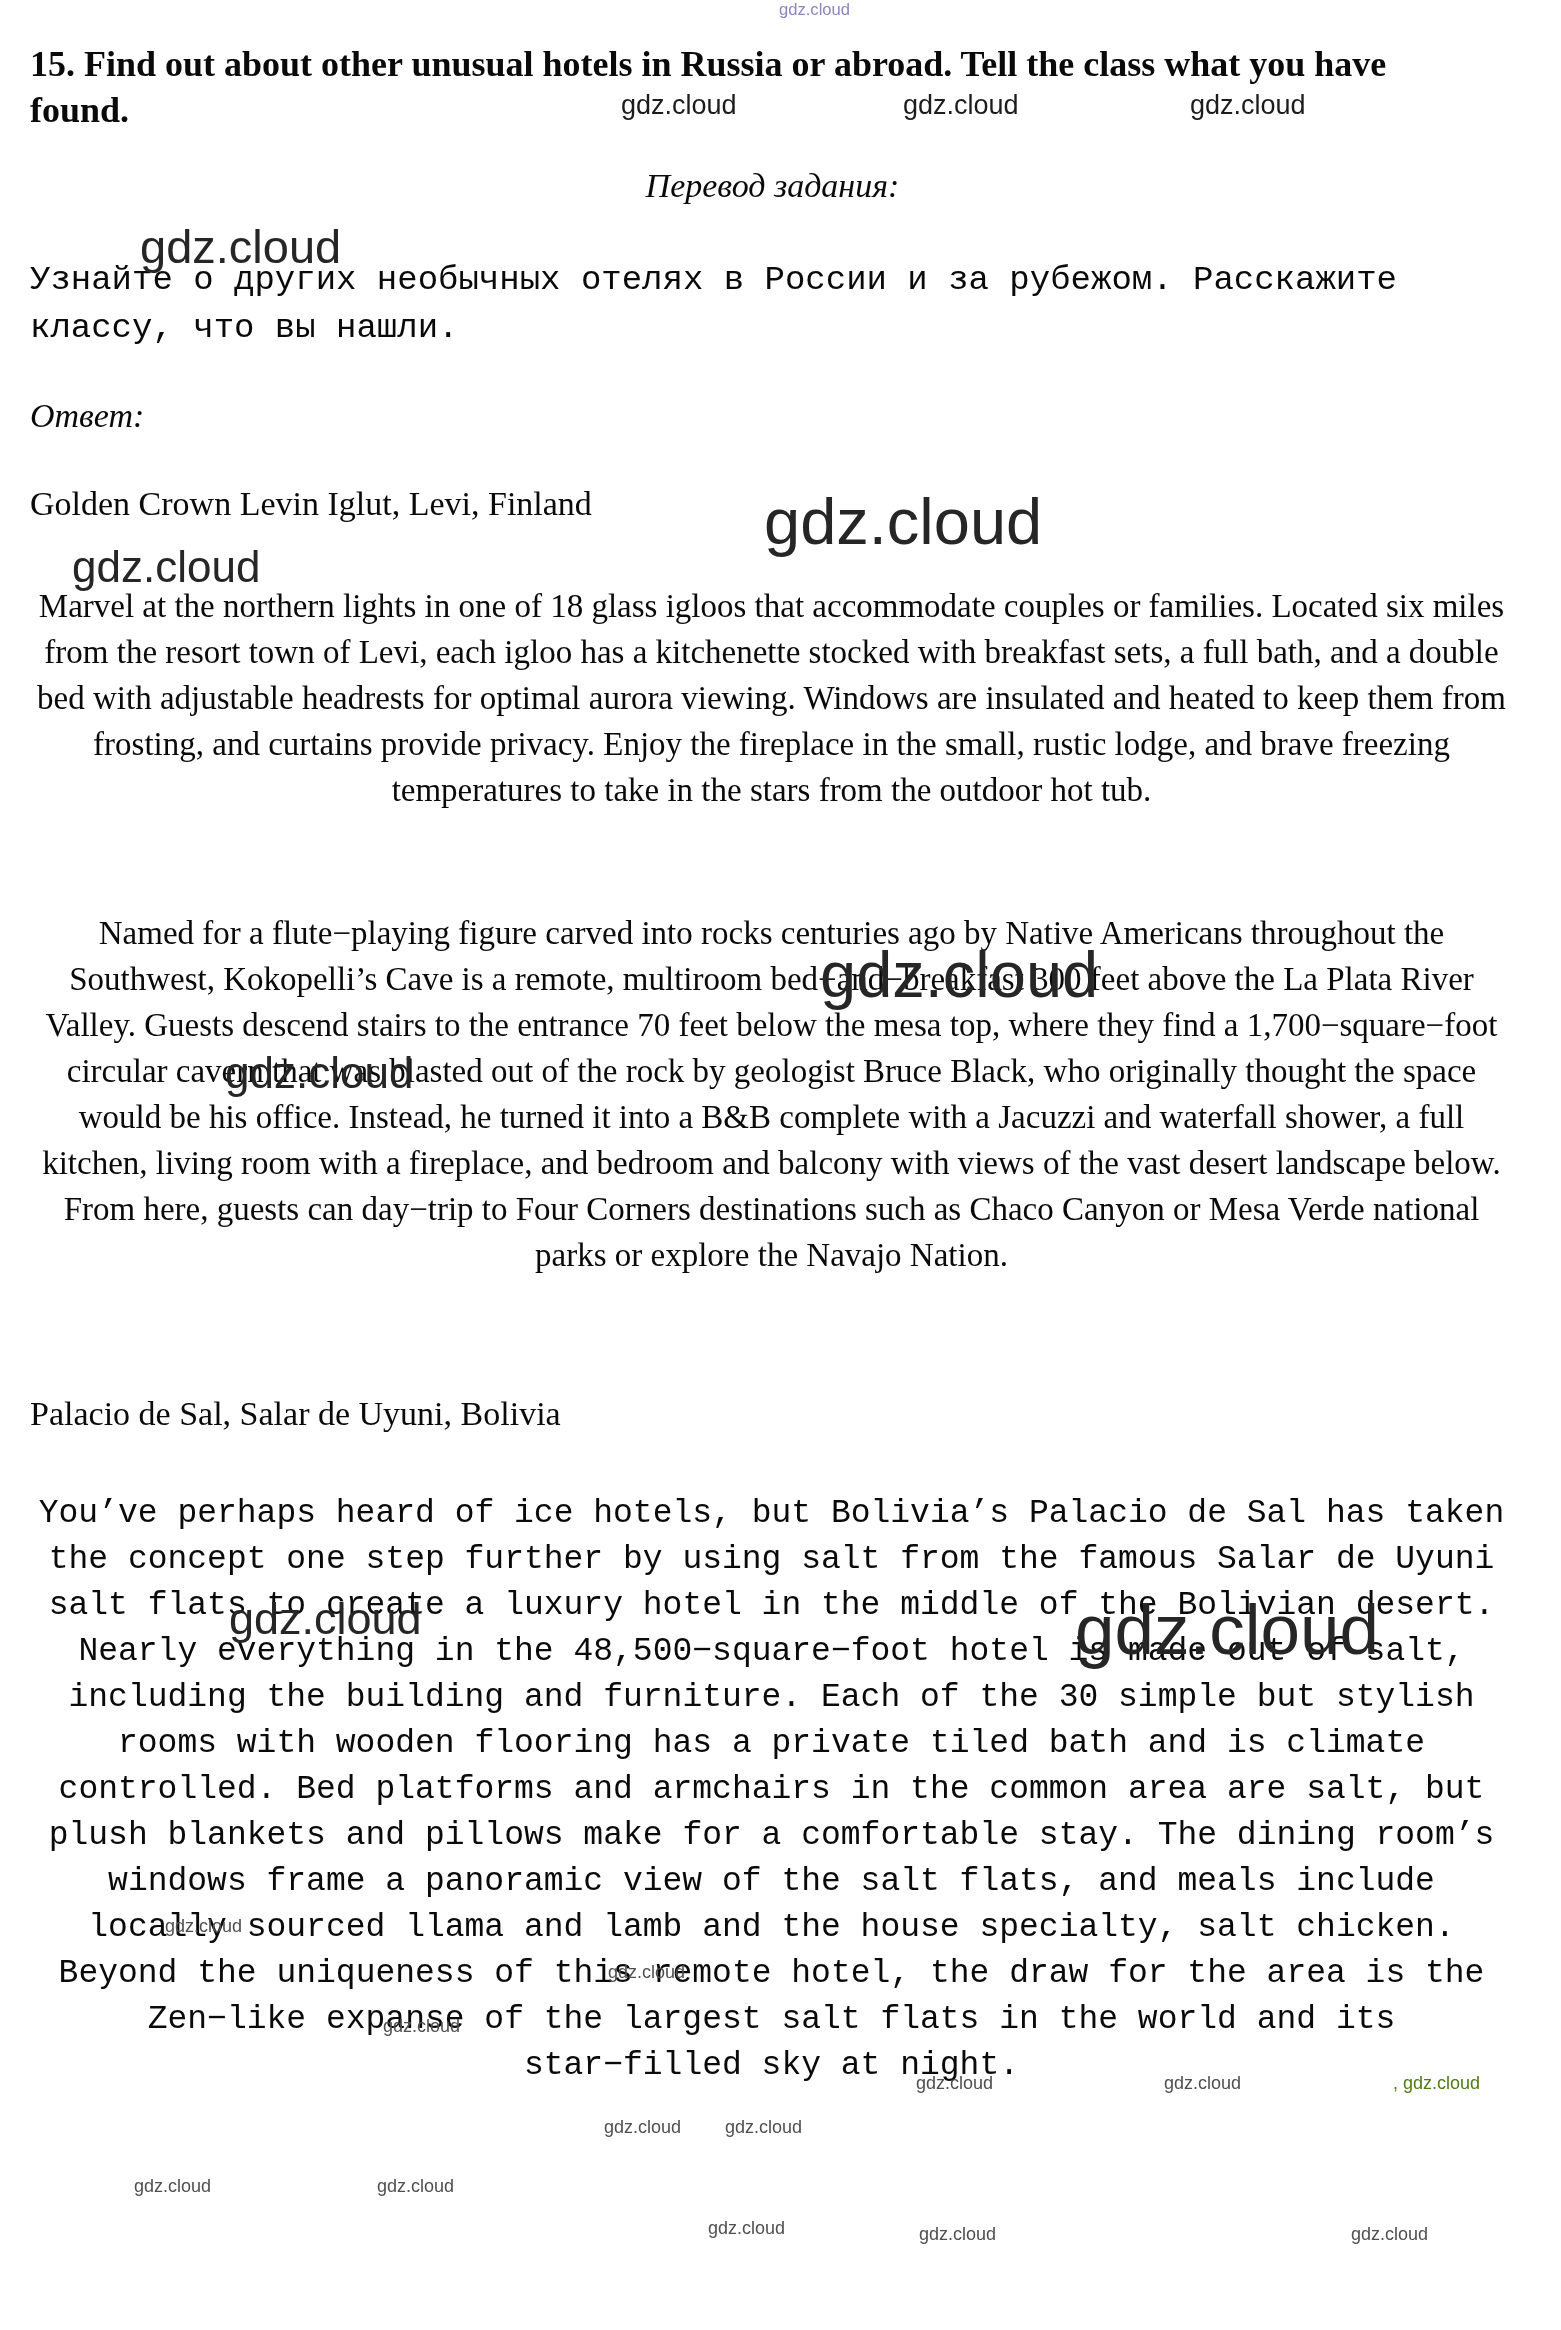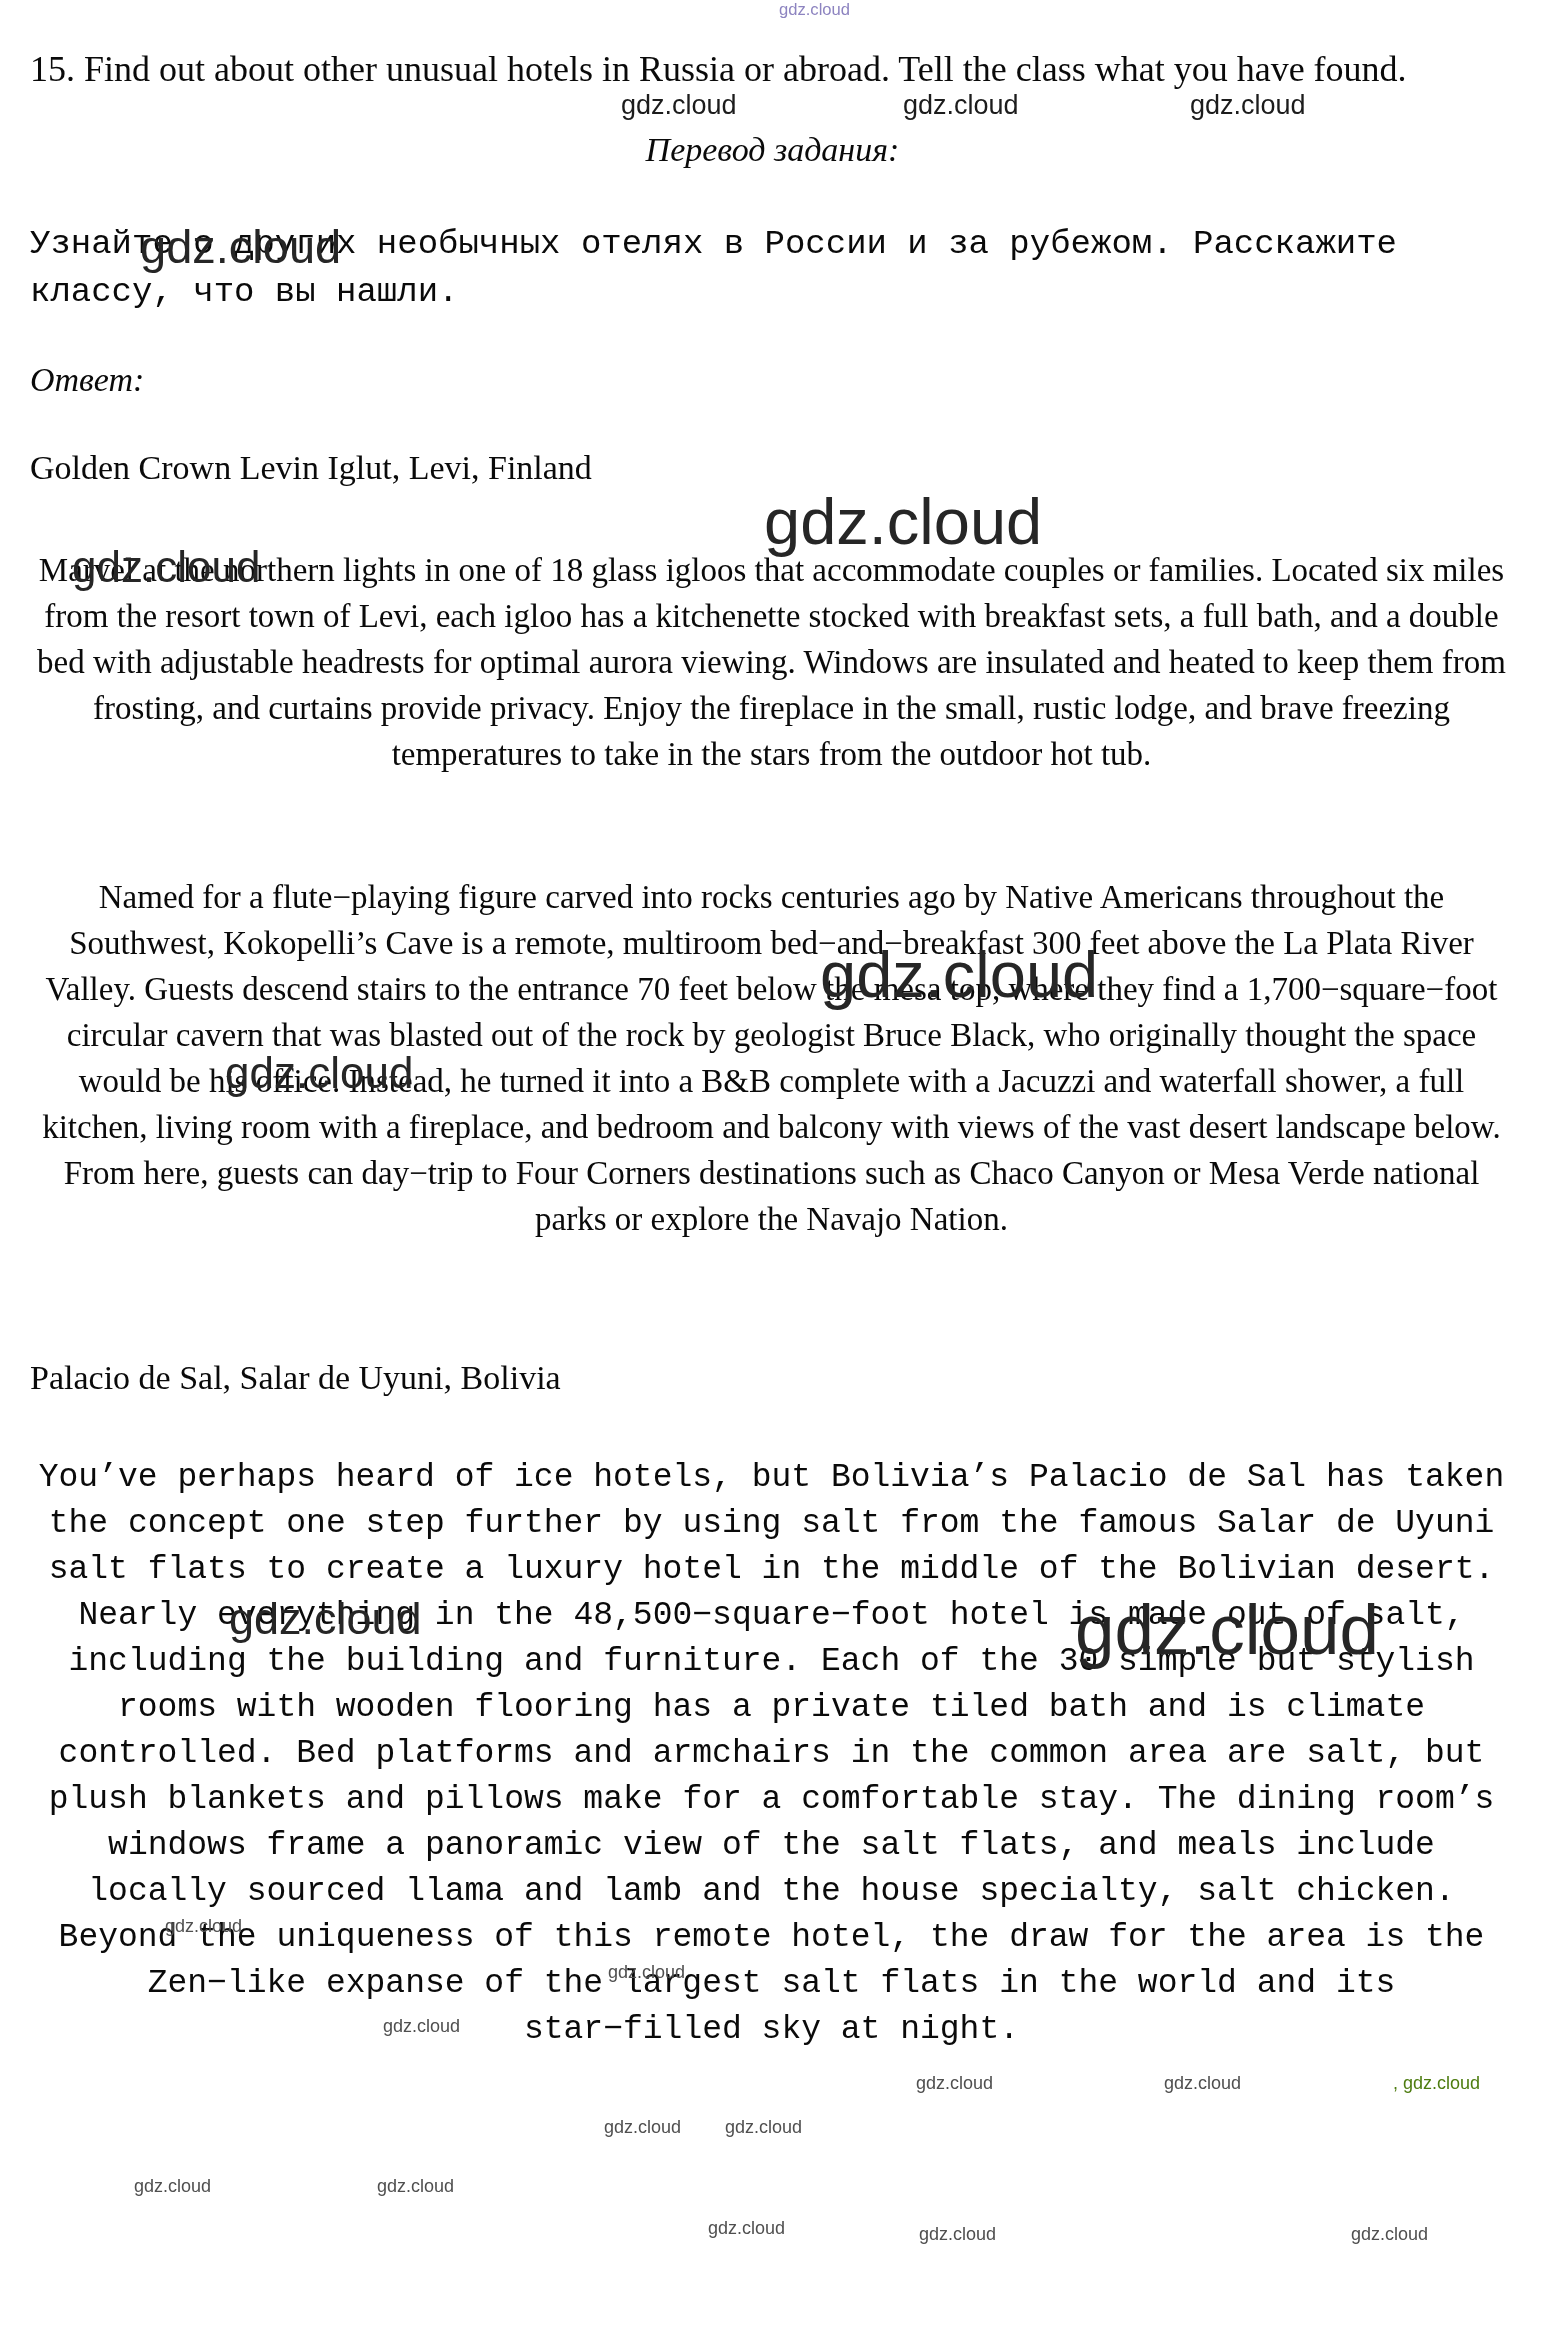--- a/index.html
+++ b/index.html
@@ -14,22 +14,22 @@
   }
   .page {
     position: relative;
     width: 100%;
     height: 100%;
     box-sizing: border-box;
     padding: 41px 47px 0 30px;
   }
   .task-title {
     font-size: 36px;
-    font-weight: normal;
-    line-height: 56px;
+    font-weight: bold;
+    line-height: 46px;
     margin: 0 0 30px 0;
     max-width: 1464px;
   }
   .meta-label {
     font-style: italic;
     font-size: 34px;
     line-height: 46px;
     margin: 0 0 47px 0;
     text-align: center;
   }

